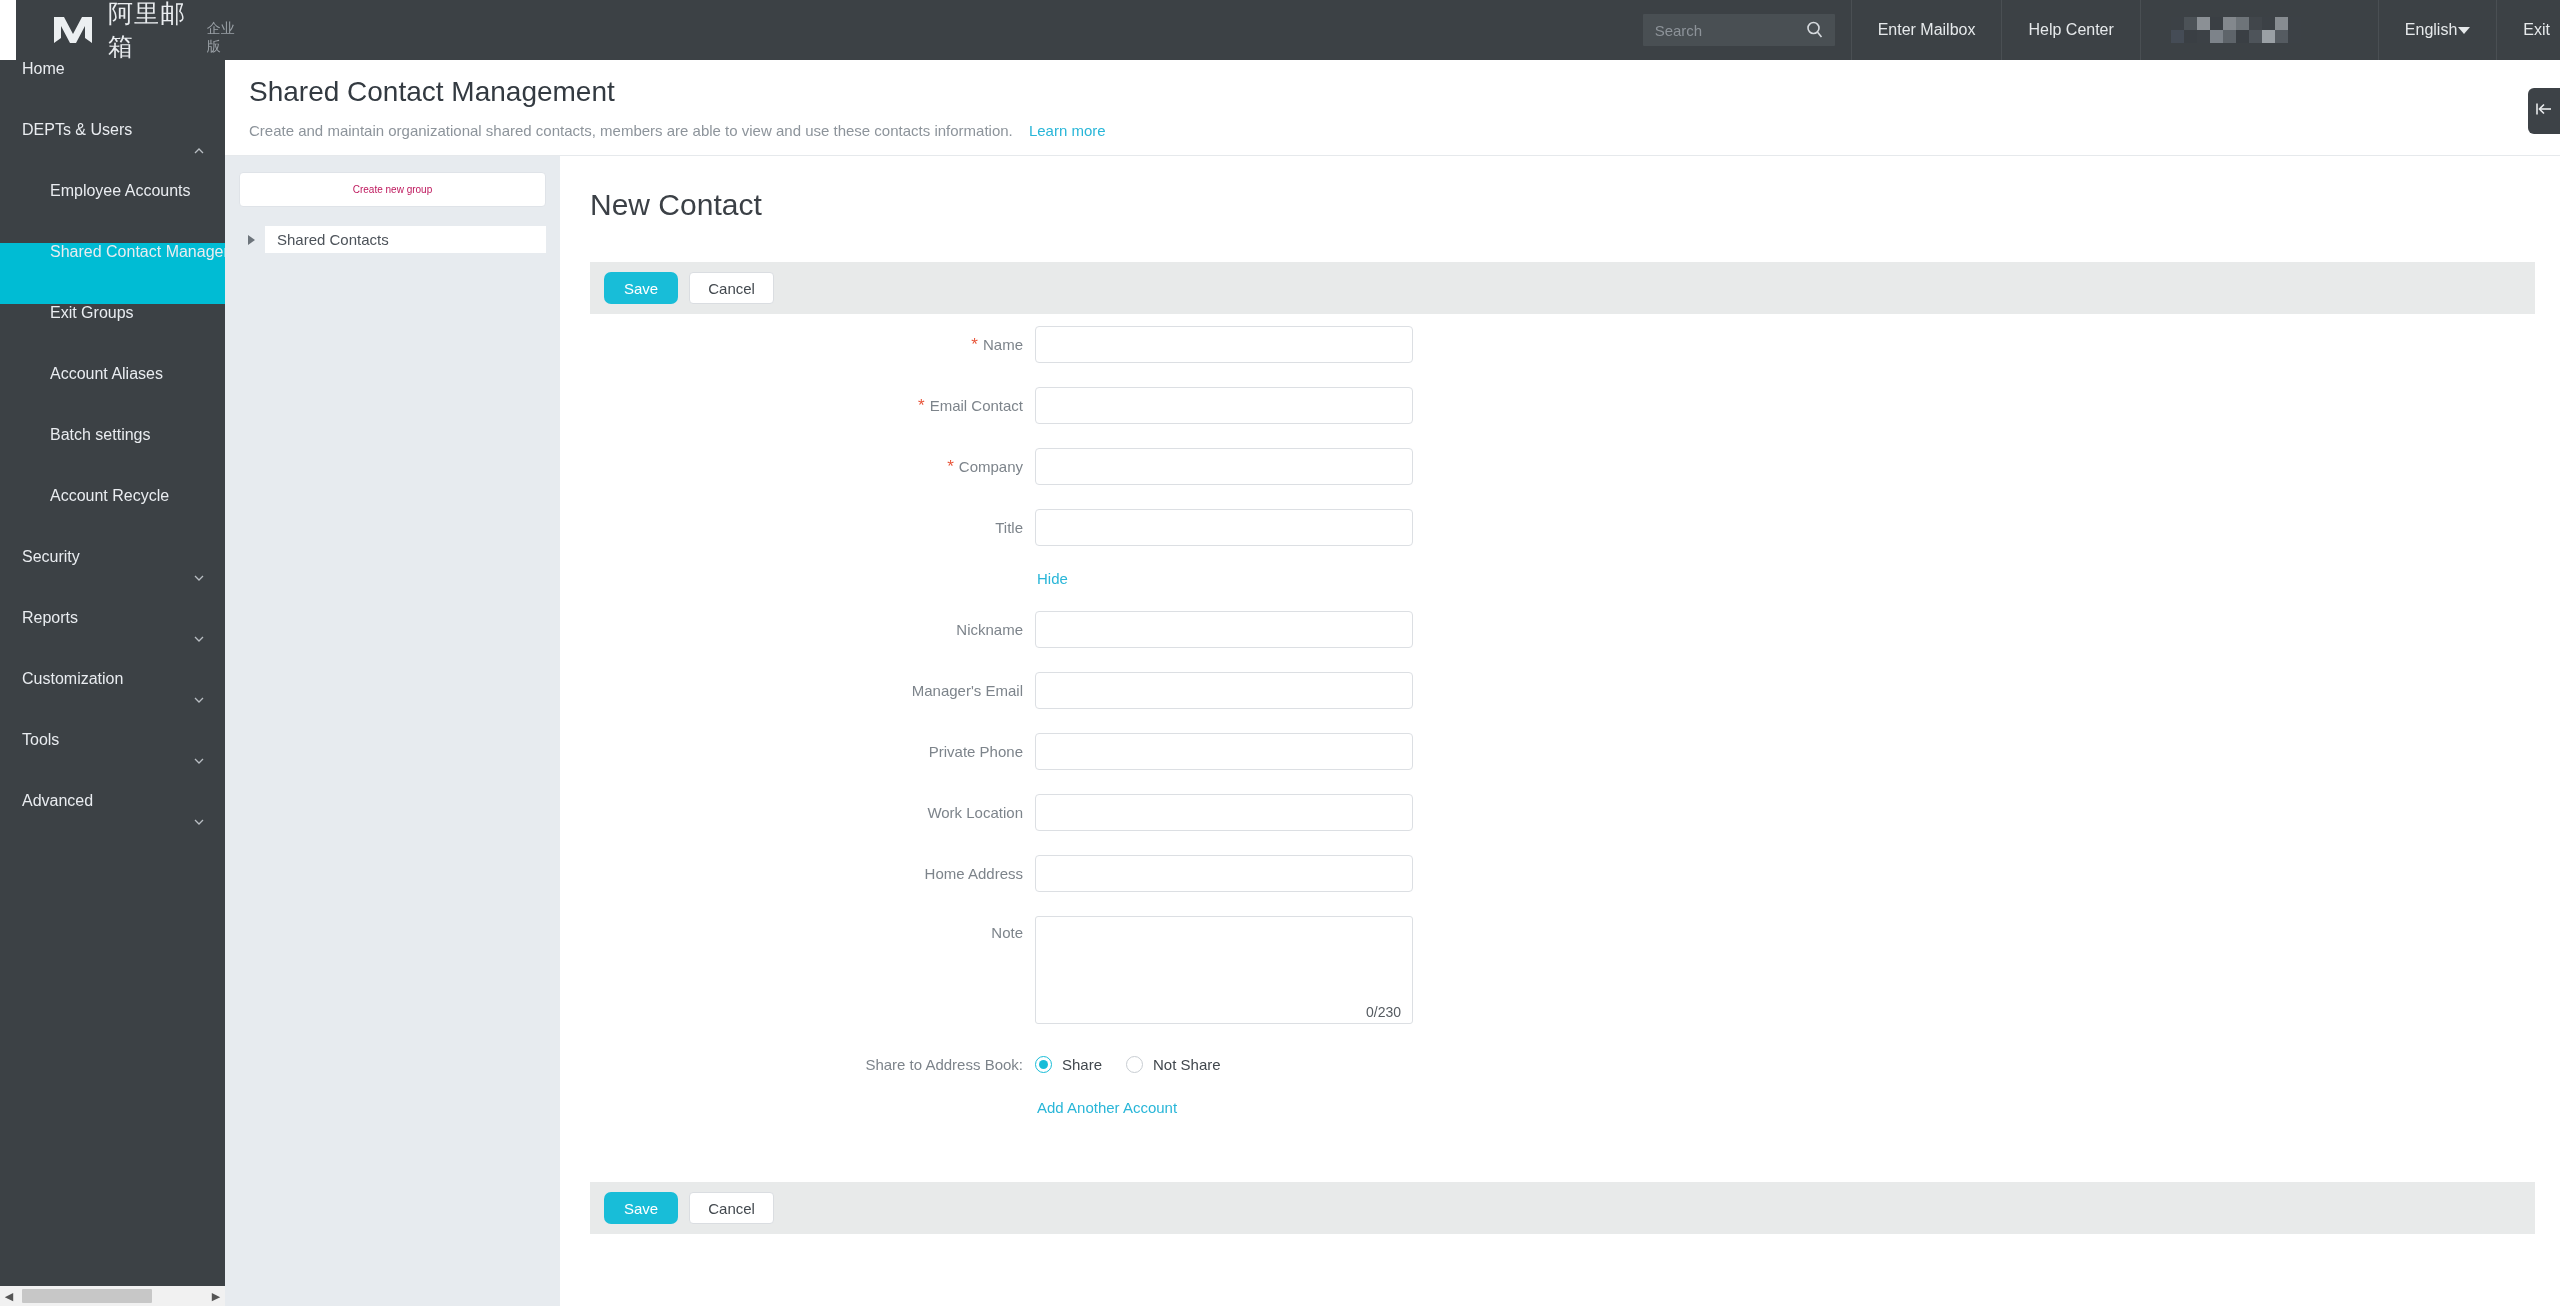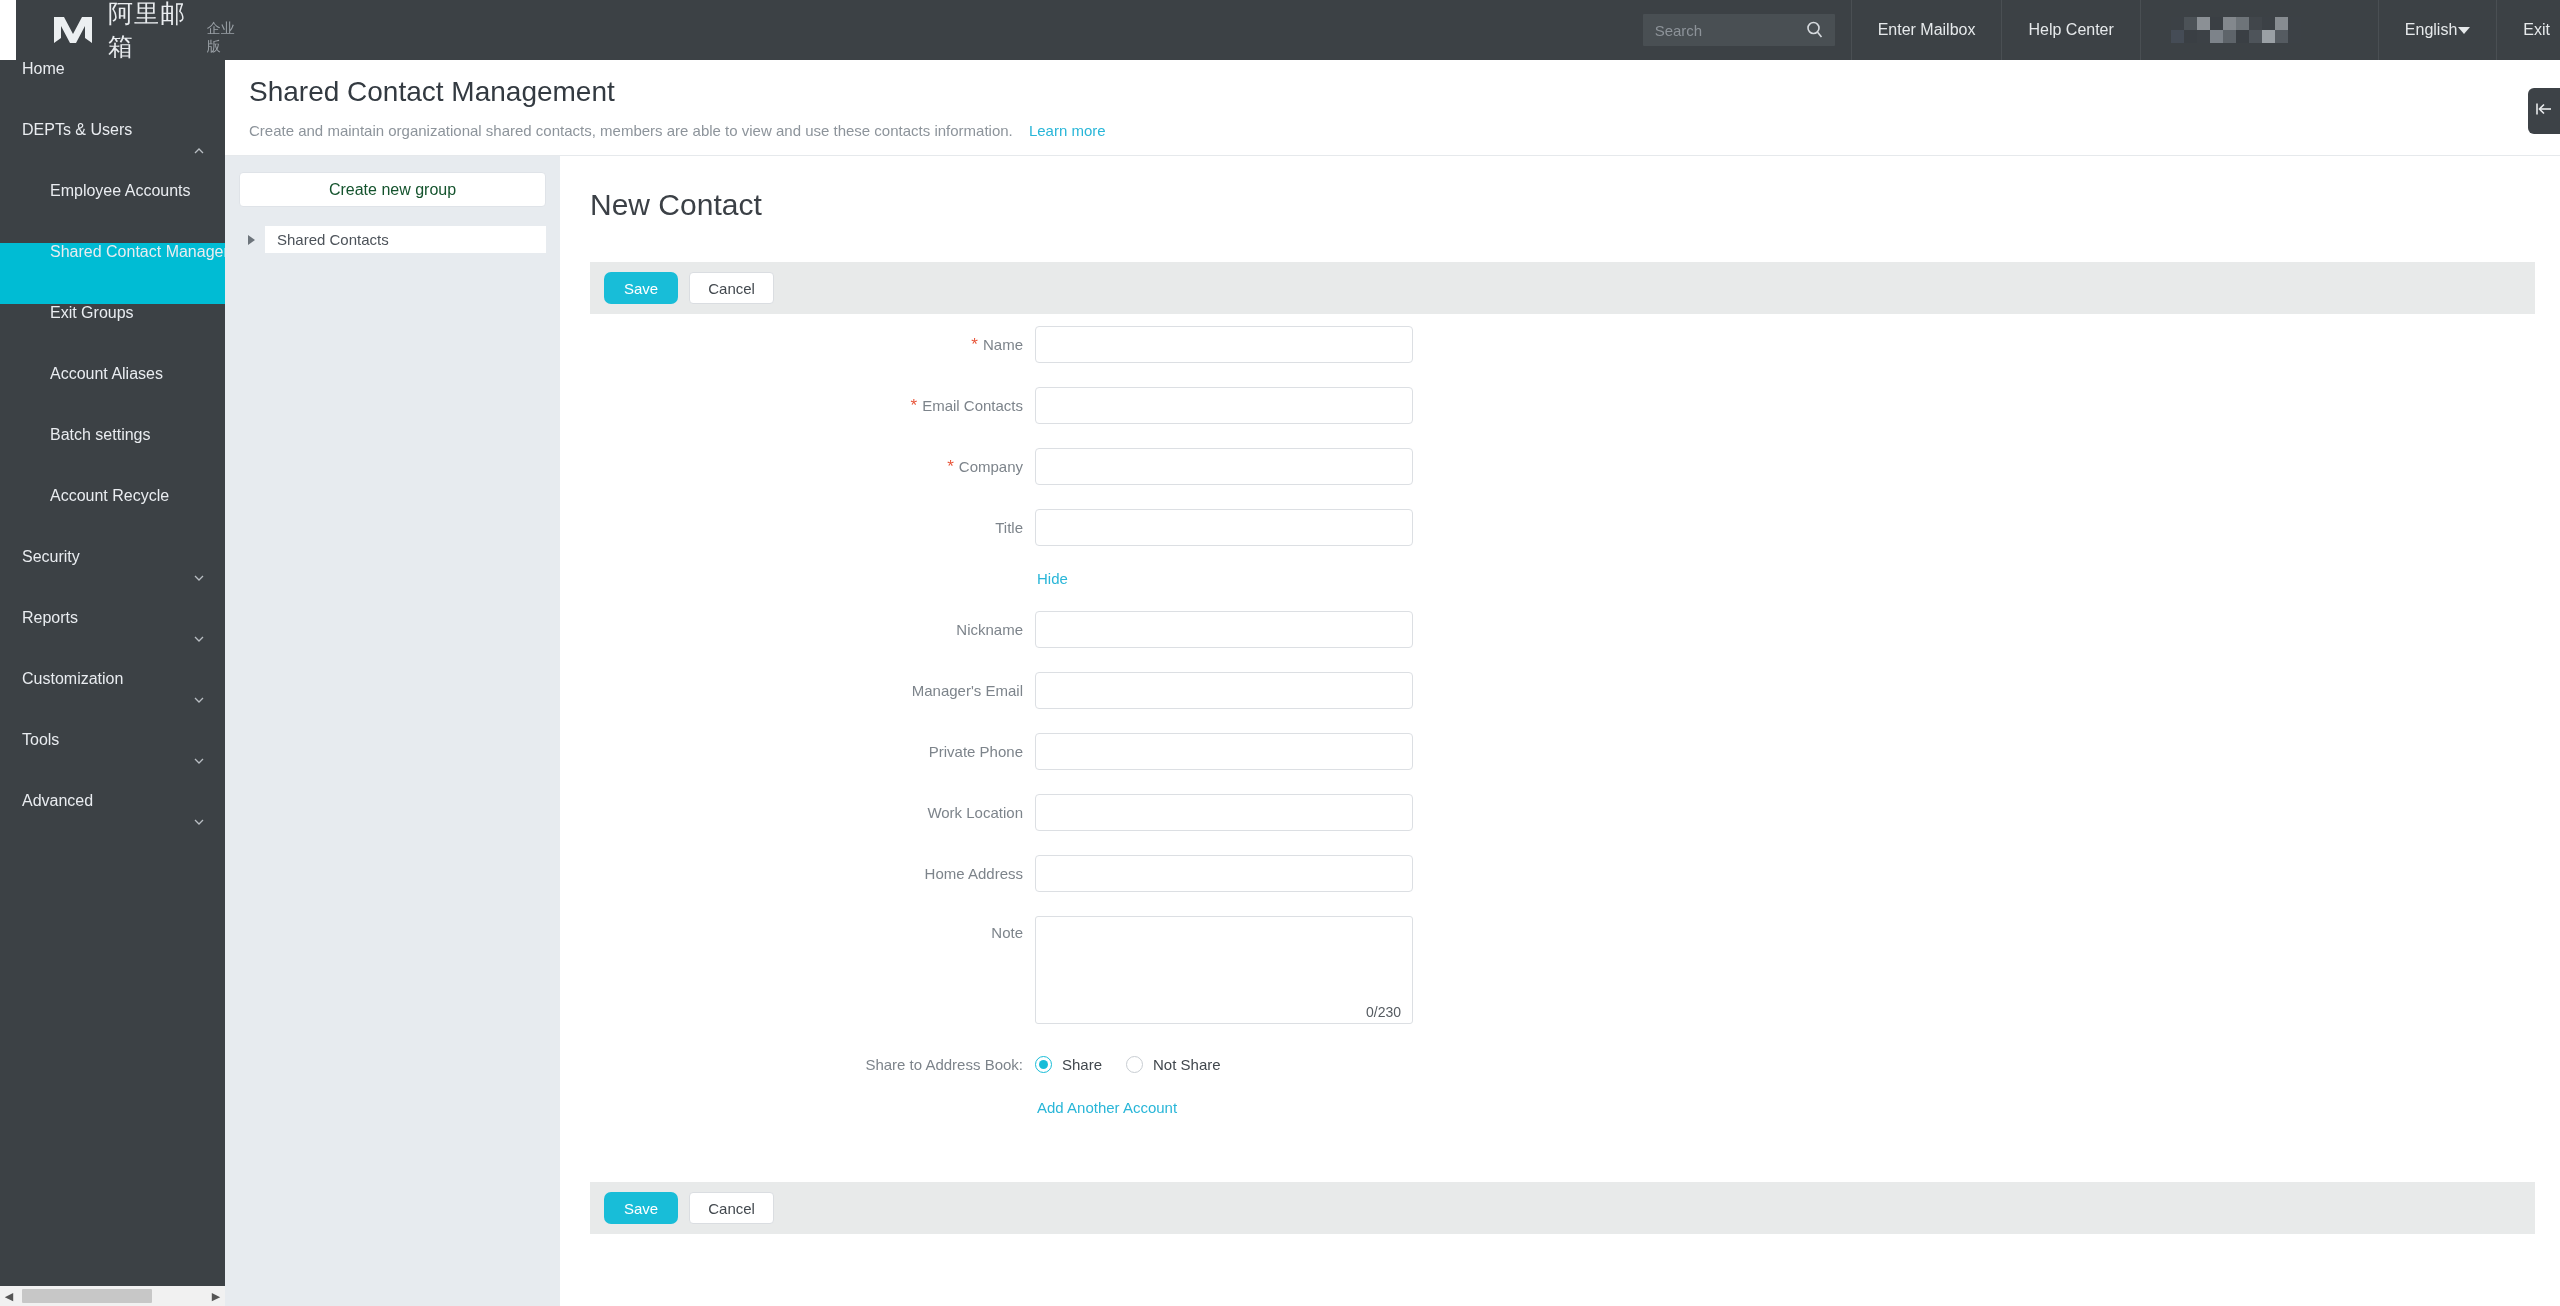--- a/index.html
+++ b/index.html
@@ -111,21 +111,21 @@
   .group-panel {
     position: absolute; left: 225px; top: 156px;
     width: 335px; height: 1150px;
     background: #e7ebef;
     padding: 16px 14px 0 14px;
   }
   .create-group-btn {
     width: 307px; height: 35px; background: #fff;
     border: 1px solid #dfe3e8; border-radius: 4px;
     display: flex; align-items: center; justify-content: center;
-    font-size: 16px; color: #14532d; cursor: pointer;
+    font-size: 10px; color: #be185d; cursor: pointer;
   }
   .tree-row {
     margin-top: 19px; display: flex; align-items: center; gap: 10px;
   }
   .tree-arrow {
     width: 0; height: 0; margin-left: 9px;
     border-top: 5px solid transparent; border-bottom: 5px solid transparent;
     border-left: 7px solid #6d747b; cursor: pointer;
   }
   .tree-label {
@@ -385,21 +385,21 @@
       <div class="frow">
         <div class="flabel">
           <span class="req">*</span>
           <span>Name</span>
         </div>
         <input type="text" class="finput" style="">
       </div>
       <div class="frow">
         <div class="flabel">
           <span class="req">*</span>
-          <span>Email Contacts</span>
+          <span>Email Contact</span>
         </div>
         <input type="text" class="finput" style="">
       </div>
       <div class="frow">
         <div class="flabel">
           <span class="req">*</span>
           <span>Company</span>
         </div>
         <input type="text" class="finput" style="">
       </div>

